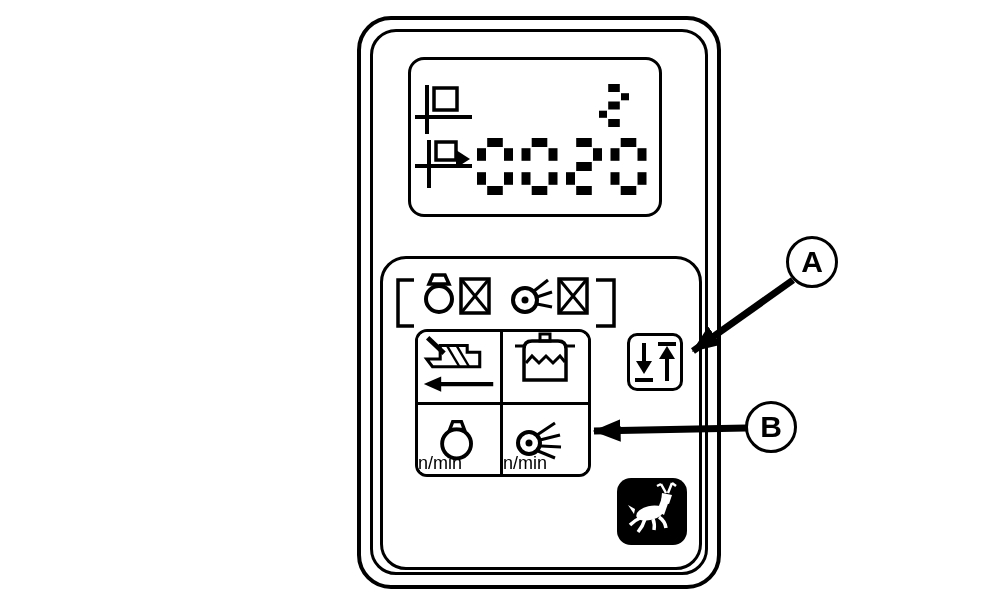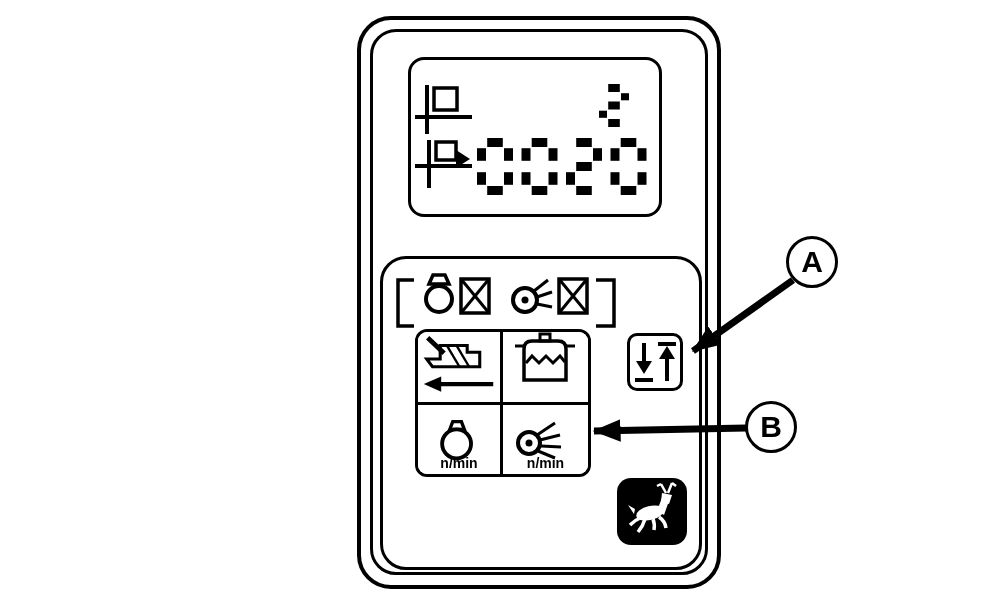--- a/index.html
+++ b/index.html
@@ -16,22 +16,22 @@
   .grid{left:415px;top:329px;width:176px;height:148px;border:3.5px solid #000;
         border-radius:12px;overflow:hidden;display:grid;background:#fff;
         grid-template-columns:1fr 1fr;grid-template-rows:1fr 1fr}
   button{appearance:none;-webkit-appearance:none;background:#fff;border:0;padding:0;
          font:inherit;color:#000;cursor:pointer}
   .cell{position:relative;background:#fff}
   .cell-tl{border-right:3.5px solid #000;border-bottom:3.5px solid #000}
   .cell-tr{border-bottom:3.5px solid #000}
   .cell-bl{border-right:3.5px solid #000}
   .cell svg{display:block;width:100%}
-  .cell-label{position:absolute;left:0;right:0;bottom:3px;text-align:center;
-              font-weight:700;font-size:14px;line-height:15px}
+  .cell-label{position:absolute;left:0;right:0;bottom:3px;text-align:left;
+              font-weight:400;font-size:18px;line-height:15px}
   .updown{left:627px;top:333px;width:56px;height:58px;border:3.5px solid #000;
           border-radius:10px;display:flex;align-items:center;justify-content:center}
   .jd{left:617px;top:478px;width:70px;height:67px}
   .callout{width:52px;height:52px;border:3.5px solid #000;border-radius:50%;background:#fff;
            display:flex;align-items:center;justify-content:center;
            font-weight:700;font-size:30px;z-index:5}
   svg{display:block}
   .noptr{pointer-events:none}
 </style>
 </head>

